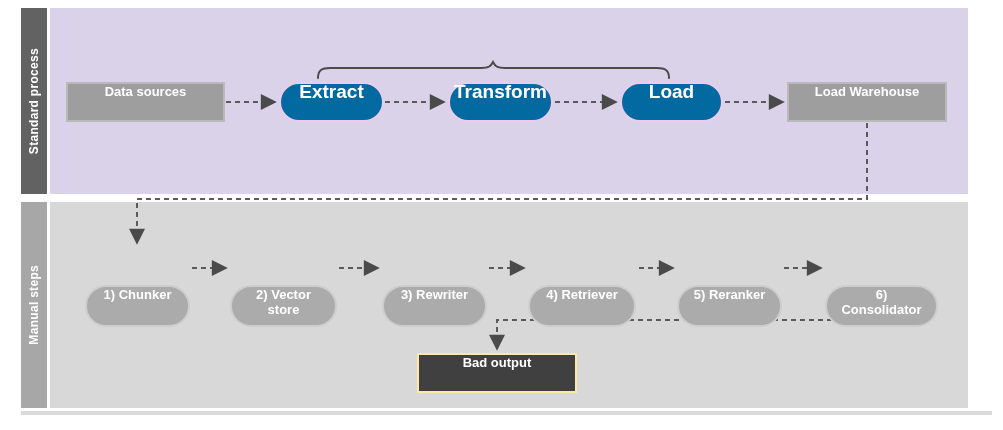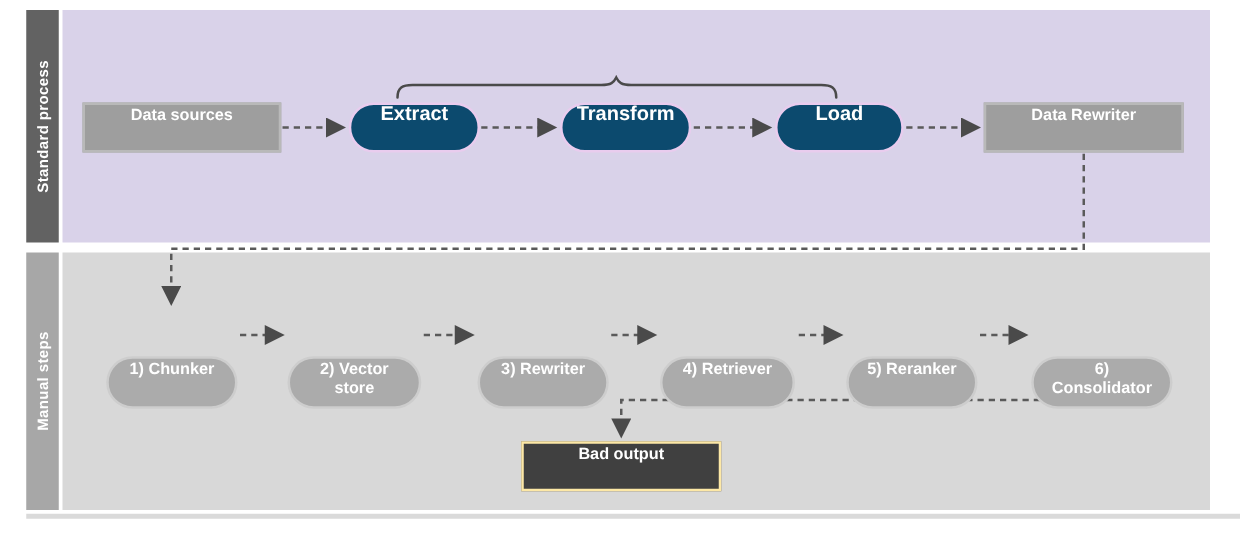--- a/index.html
+++ b/index.html
@@ -31,21 +31,21 @@
     background: #dadada;
   }
 
   
   .node {
     position: absolute; display: flex; justify-content: center;
     color: #ffffff; font-weight: bold; font-size: 13px; text-align: center;
     line-height: 15px;
   }
   .node.rect-gray { background: #9e9e9e; border: 2px solid #b9b9b9; }
-  .node.pill-etl  { background: #0c4a6e; border: 2px solid #e9ccee; border-radius: 21px; font-size: 16px; }
+  .node.pill-etl  { background: #0369a1; border: 2px solid #e9ccee; border-radius: 21px; font-size: 19px; }
   .node.pill-manual { background: #ababab; border: 2px solid #cdcdcd; border-radius: 21px; margin-top: 38px; }
   .node.rect-yellow { background: #404040; border: 2px solid #fde8a6; }
 
   #n-data-sources   { left: 66px;  top: 82px;  width: 159px; height: 40px; }
   #n-extract        { left: 279px; top: 82px;  width: 105px; height: 40px; }
   #n-transform      { left: 448px; top: 82px;  width: 105px; height: 40px; }
   #n-load           { left: 620px; top: 82px;  width: 103px; height: 40px; }
   #n-data-warehouse { left: 787px; top: 82px;  width: 160px; height: 40px; }
 
   #n-chunker      { left: 85px;  top: 247px; width: 105px; height: 42px; }
@@ -120,21 +120,21 @@
   <div class="node pill-etl" id="n-extract">
       <span>Extract</span>
     </div>
   <div class="node pill-etl" id="n-transform">
       <span>Transform</span>
     </div>
   <div class="node pill-etl" id="n-load">
       <span>Load</span>
     </div>
   <div class="node rect-gray" id="n-data-warehouse">
-      <span>Data Rewriter</span>
+      <span>Load Warehouse</span>
     </div>
 
   <div class="node pill-manual" id="n-chunker">
       <span>1) Chunker</span>
     </div>
   <div class="node pill-manual" id="n-vector-store">
       <span>2) Vector store</span>
     </div>
   <div class="node pill-manual" id="n-rewriter">
       <span>3) Rewriter</span>

